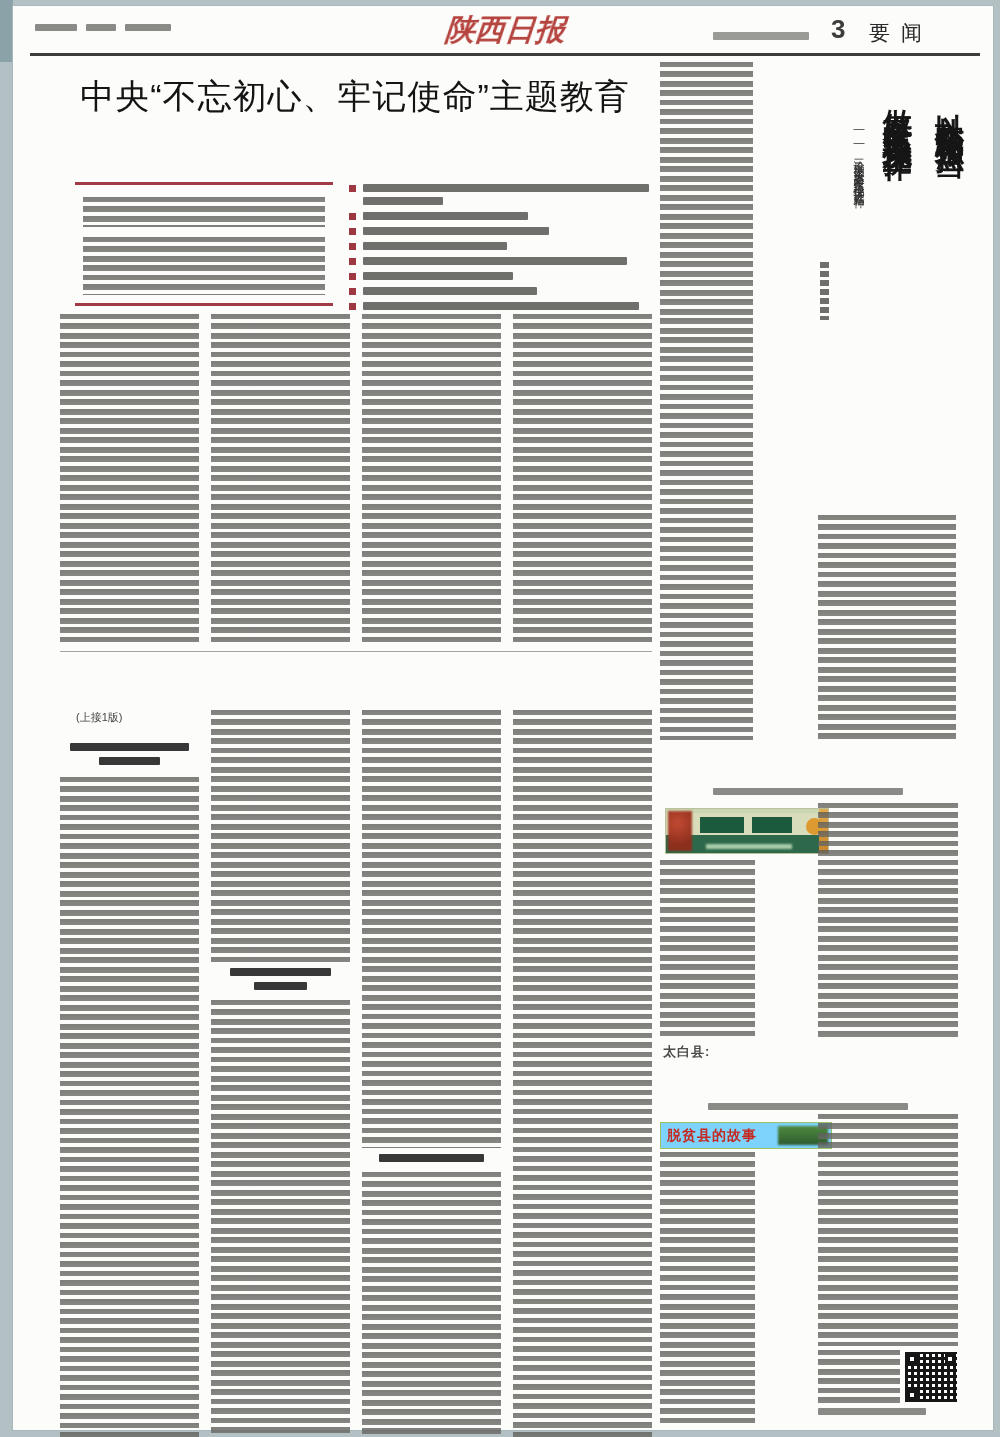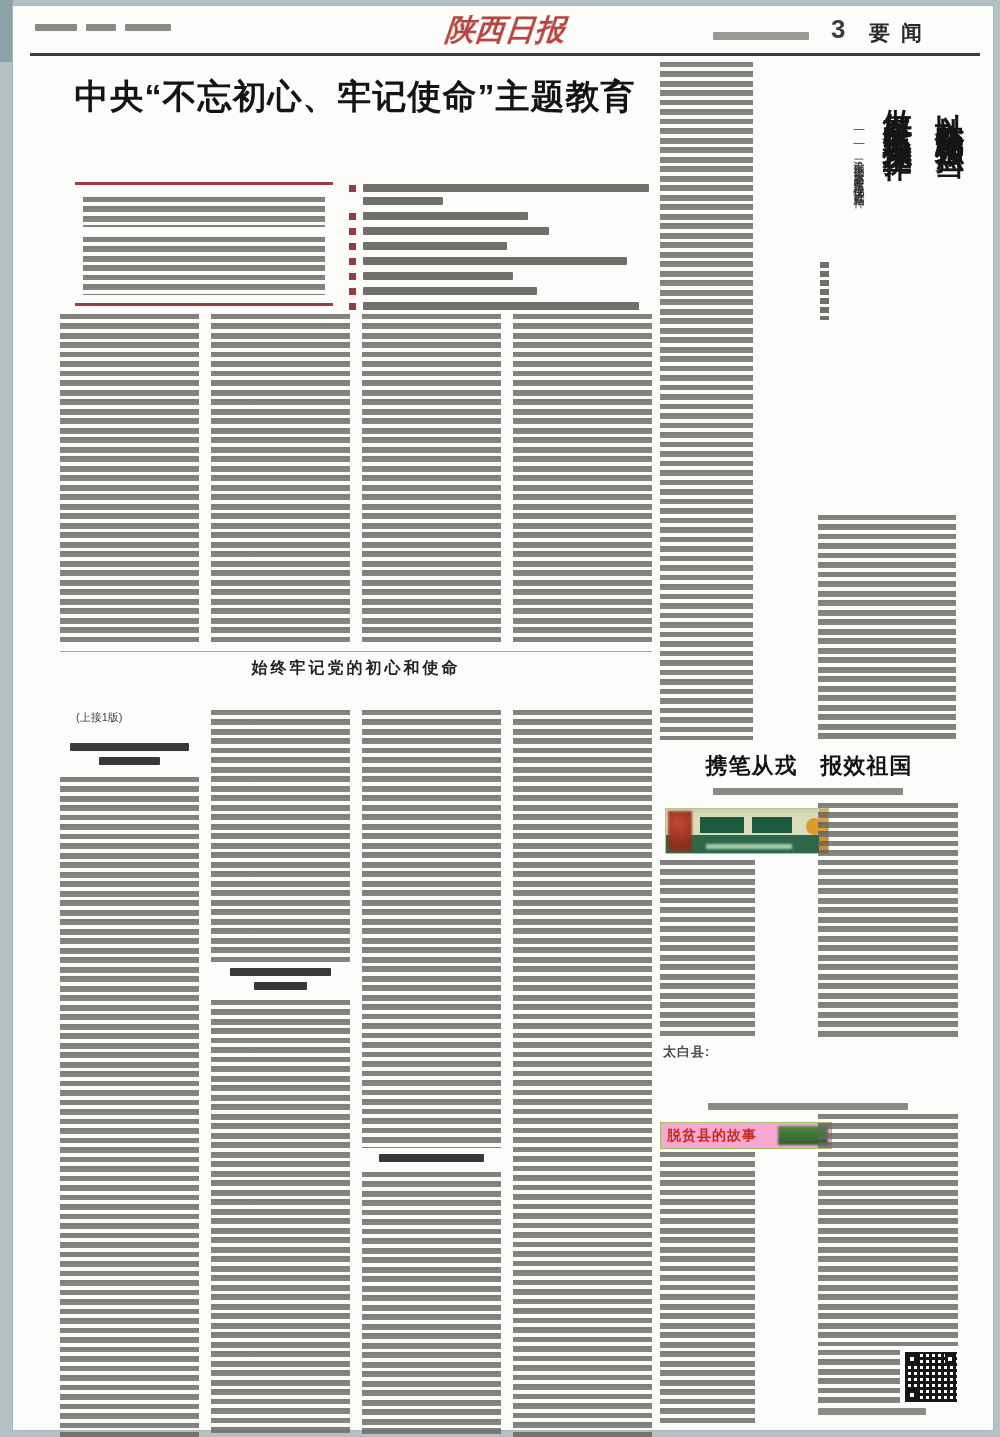--- a/index.html
+++ b/index.html
@@ -42,25 +42,25 @@
     <div class="bar" style="width:42px;height:7px;"></div>
     <div class="bar" style="width:30px;height:7px;"></div>
     <div class="bar" style="width:46px;height:7px;"></div>
   </div>
 
   <div class="abs" style="left:412px;top:4px;width:160px;height:42px;text-align:center;font-family:'DejaVu Serif',serif;font-style:italic;font-weight:bold;font-size:30px;color:#b5433e;transform:skewX(-5deg);filter:blur(.3px);">陕西日报</div>
 
   <div class="bar abs" style="left:700px;top:26px;width:96px;height:8px;background:#9a9a96;"></div>
 
   <div class="abs" style="left:818px;top:8px;font-size:26px;font-weight:bold;color:#3d3d3d;">3</div>
-  <div class="abs" style="left:856px;top:13px;font-size:21px;font-weight:700;letter-spacing:11px;color:#2a2a2a;">要闻</div>
+  <div class="abs" style="left:856px;top:13px;font-size:21px;font-weight:400;letter-spacing:11px;color:#2a2a2a;">要闻</div>
 
   <div class="abs" style="left:17px;top:47px;width:950px;height:3px;background:#3d3d3d;"></div>
 
-  <div class="abs" style="left:42px;top:68px;width:600px;text-align:center;color:#141414;font-weight:700;">
+  <div class="abs" style="left:42px;top:68px;width:600px;text-align:center;color:#141414;font-weight:400;">
     <div style="font-size:34px;line-height:45px;letter-spacing:1px;">中央“不忘初心、牢记使命”主题教育</div>
   </div>
 
   <div class="abs" style="left:62px;top:176px;width:258px;height:124px;border-top:3px solid #a03a46;border-bottom:3px solid #a03a46;box-sizing:border-box;padding:12px 8px;">
     <div class="tx" style="height:30px;"></div>
     <div class="tx" style="height:58px;margin-top:10px;"></div>
   </div>
 
   <div class="abs" style="left:336px;top:178px;width:300px;">
     <div class="brow">
@@ -102,21 +102,20 @@
 
   <div class="abs" style="left:47px;top:308px;width:592px;height:330px;display:flex;gap:12px;">
     <div class="tx" style="flex:1;"></div>
     <div class="tx" style="flex:1;"></div>
     <div class="tx" style="flex:1;"></div>
     <div class="tx" style="flex:1;"></div>
   </div>
 
   <div class="abs" style="left:47px;top:645px;width:592px;height:1px;background:#a5a5a5;"></div>
 
-  <div class="abs" style="left:47px;top:652px;width:592px;text-align:center;font-size:16px;font-weight:900;letter-spacing:3px;color:#222;">始终牢记党的初心和使命</div>
 
   <div class="abs" style="left:47px;top:684px;width:592px;height:736px;display:flex;gap:12px;margin-top:20px;">
     <div class="col" style="flex:1;">
       <div style="font-size:11px;color:#454545;padding-left:16px;">(上接1版)</div>
       <div style="margin-top:12px;">
         <div class="shb" style="width:86%;"></div>
         <div class="shb" style="width:44%;"></div>
       </div>
       <div class="tx" style="flex:1;margin-top:12px;"></div>
     </div>
@@ -143,41 +142,40 @@
   <div class="abs" style="left:807px;top:256px;width:9px;height:58px;background:repeating-linear-gradient(to bottom,#6e6e6a 0 6px,rgba(0,0,0,0) 6px 9px);filter:blur(.5px);"></div>
 
   <div class="abs" style="left:823px;top:80px;width:134px;height:420px;display:flex;flex-direction:row;justify-content:flex-end;gap:12px;">
     <div class="vert" style="font-size:11px;letter-spacing:2px;color:#2f2f2f;padding-top:36px;">——三论贯彻落实全省秦岭生态环境保护大会精神</div>
     <div class="vert" style="font-size:29px;font-weight:900;letter-spacing:4px;color:#161616;">做好秦岭生态环境保护工作</div>
     <div class="vert" style="font-size:29px;font-weight:900;letter-spacing:4px;color:#161616;padding-top:4px;">以扎实作风和强烈担当</div>
   </div>
 
   <div class="tx abs" style="left:805px;top:509px;width:138px;height:228px;"></div>
 
-  <div class="abs" style="left:647px;top:745px;width:298px;text-align:center;font-size:22px;font-weight:900;letter-spacing:1px;color:#131313;">携笔从戎　报效祖国</div>
   <div class="bar abs" style="left:700px;top:782px;width:190px;height:7px;"></div>
 
   <div class="abs" style="left:652px;top:802px;width:164px;height:46px;background:linear-gradient(to bottom,#cdd6b2 0 8%,#d8dcba 8% 58%,#2d684a 58% 100%);border:1px solid #b9c09a;box-sizing:border-box;overflow:hidden;position:absolute;">
     <div class="abs" style="left:2px;top:2px;width:24px;height:40px;background:radial-gradient(circle at 40% 30%,#c24a32,#8c2f1d 70%);filter:blur(.8px);"></div>
     <div class="abs" style="left:34px;top:8px;width:100px;height:16px;display:flex;gap:8px;">
       <div style="width:44px;height:16px;background:#1c5a3e;filter:blur(.6px);"></div>
       <div style="width:40px;height:16px;background:#1c5a3e;filter:blur(.6px);"></div>
     </div>
     <div class="abs" style="left:40px;bottom:4px;width:86px;height:5px;background:#a8cdaa;filter:blur(.8px);"></div>
     <div class="abs" style="right:0;top:0;width:9px;height:100%;background:linear-gradient(#e2aa4a,#c8862c);filter:blur(.5px);"></div>
     <div class="abs" style="right:5px;top:9px;width:17px;height:17px;border-radius:50%;background:#dd9a31;filter:blur(.6px);"></div>
   </div>
 
   <div class="tx abs" style="left:647px;top:854px;width:95px;height:176px;"></div>
   <div class="tx abs" style="left:805px;top:797px;width:140px;height:236px;"></div>
 
   <div class="abs" style="left:650px;top:1037px;font-size:13px;font-weight:700;color:#4c4c4c;letter-spacing:1px;">太白县:</div>
   <div class="bar abs" style="left:695px;top:1097px;width:200px;height:7px;"></div>
 
-  <div class="abs" style="left:647px;top:1116px;width:172px;height:27px;background:#f9a8d4;border:1px solid #9cc266;box-sizing:border-box;display:flex;align-items:center;">
+  <div class="abs" style="left:647px;top:1116px;width:172px;height:27px;background:#7dd3fc;border:1px solid #9cc266;box-sizing:border-box;display:flex;align-items:center;">
     <div style="font-size:14px;font-weight:900;color:#c5291f;padding-left:6px;letter-spacing:1px;filter:blur(.3px);">脱贫县的故事</div>
     <div style="margin-left:auto;margin-right:3px;width:50px;height:19px;background:linear-gradient(#4e8a3f,#2e5c30);filter:blur(1px);"></div>
   </div>
 
   <div class="tx abs" style="left:805px;top:1108px;width:140px;height:232px;"></div>
   <div class="tx abs" style="left:805px;top:1344px;width:82px;height:54px;"></div>
   <div class="bar abs" style="left:805px;top:1402px;width:108px;height:7px;"></div>
   <div class="tx abs" style="left:647px;top:1146px;width:95px;height:272px;"></div>
 
   <div class="abs" style="left:892px;top:1346px;width:52px;height:50px;background-color:#f4f4f2;background-image:repeating-linear-gradient(0deg,#161616 0 3px,rgba(0,0,0,0) 3px 6px),repeating-linear-gradient(90deg,#161616 0 3px,rgba(255,255,255,.85) 3px 6px);filter:blur(.4px);">

